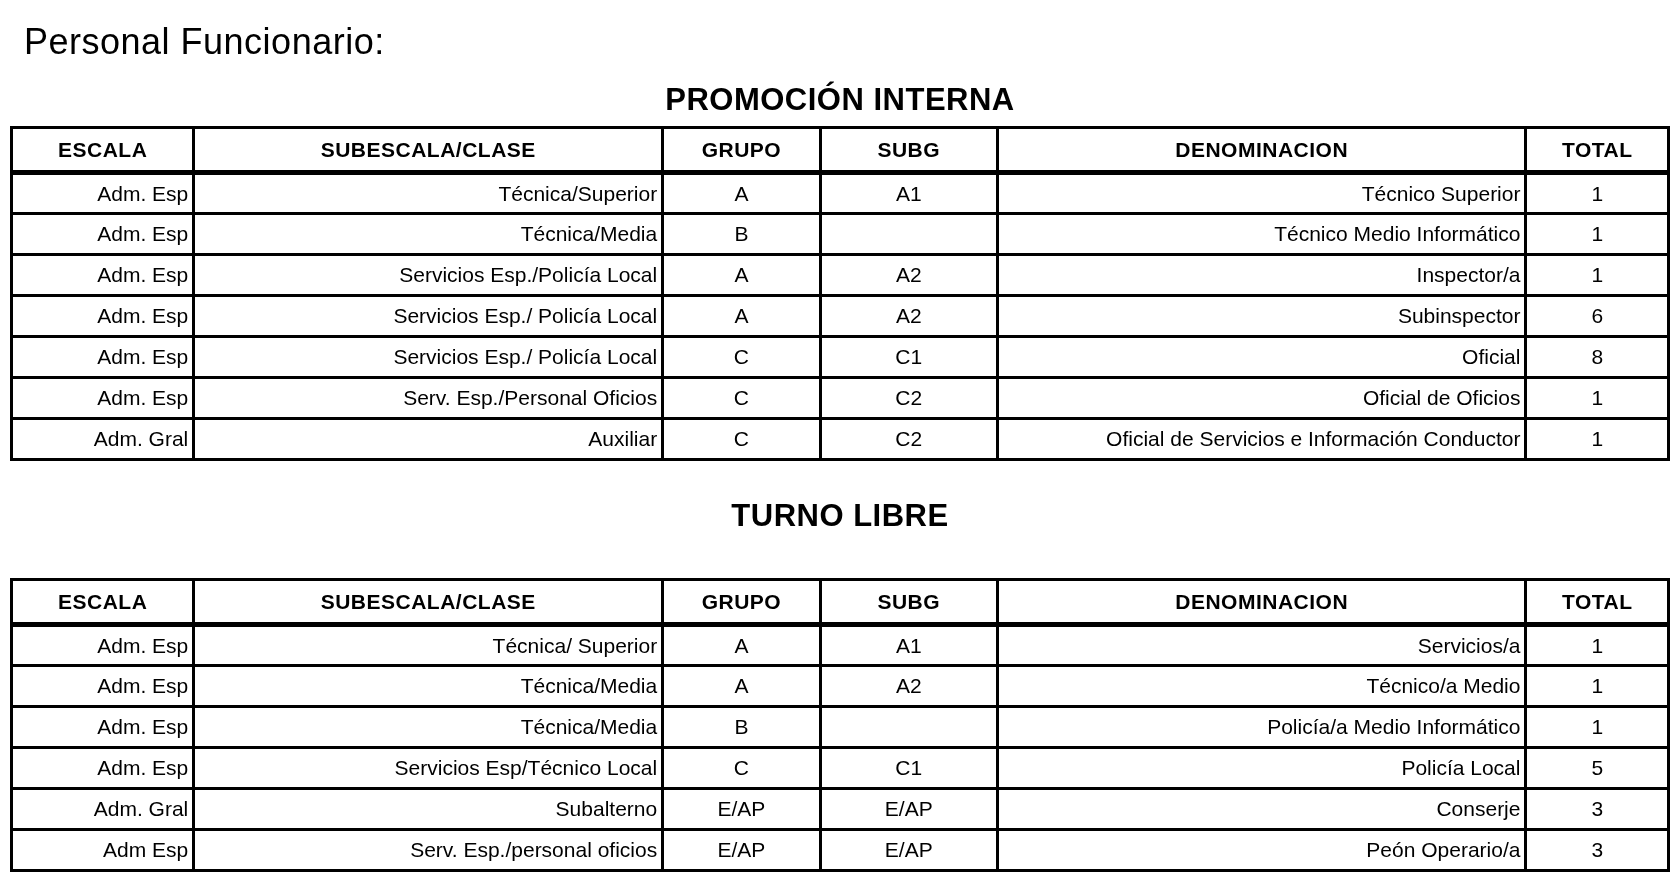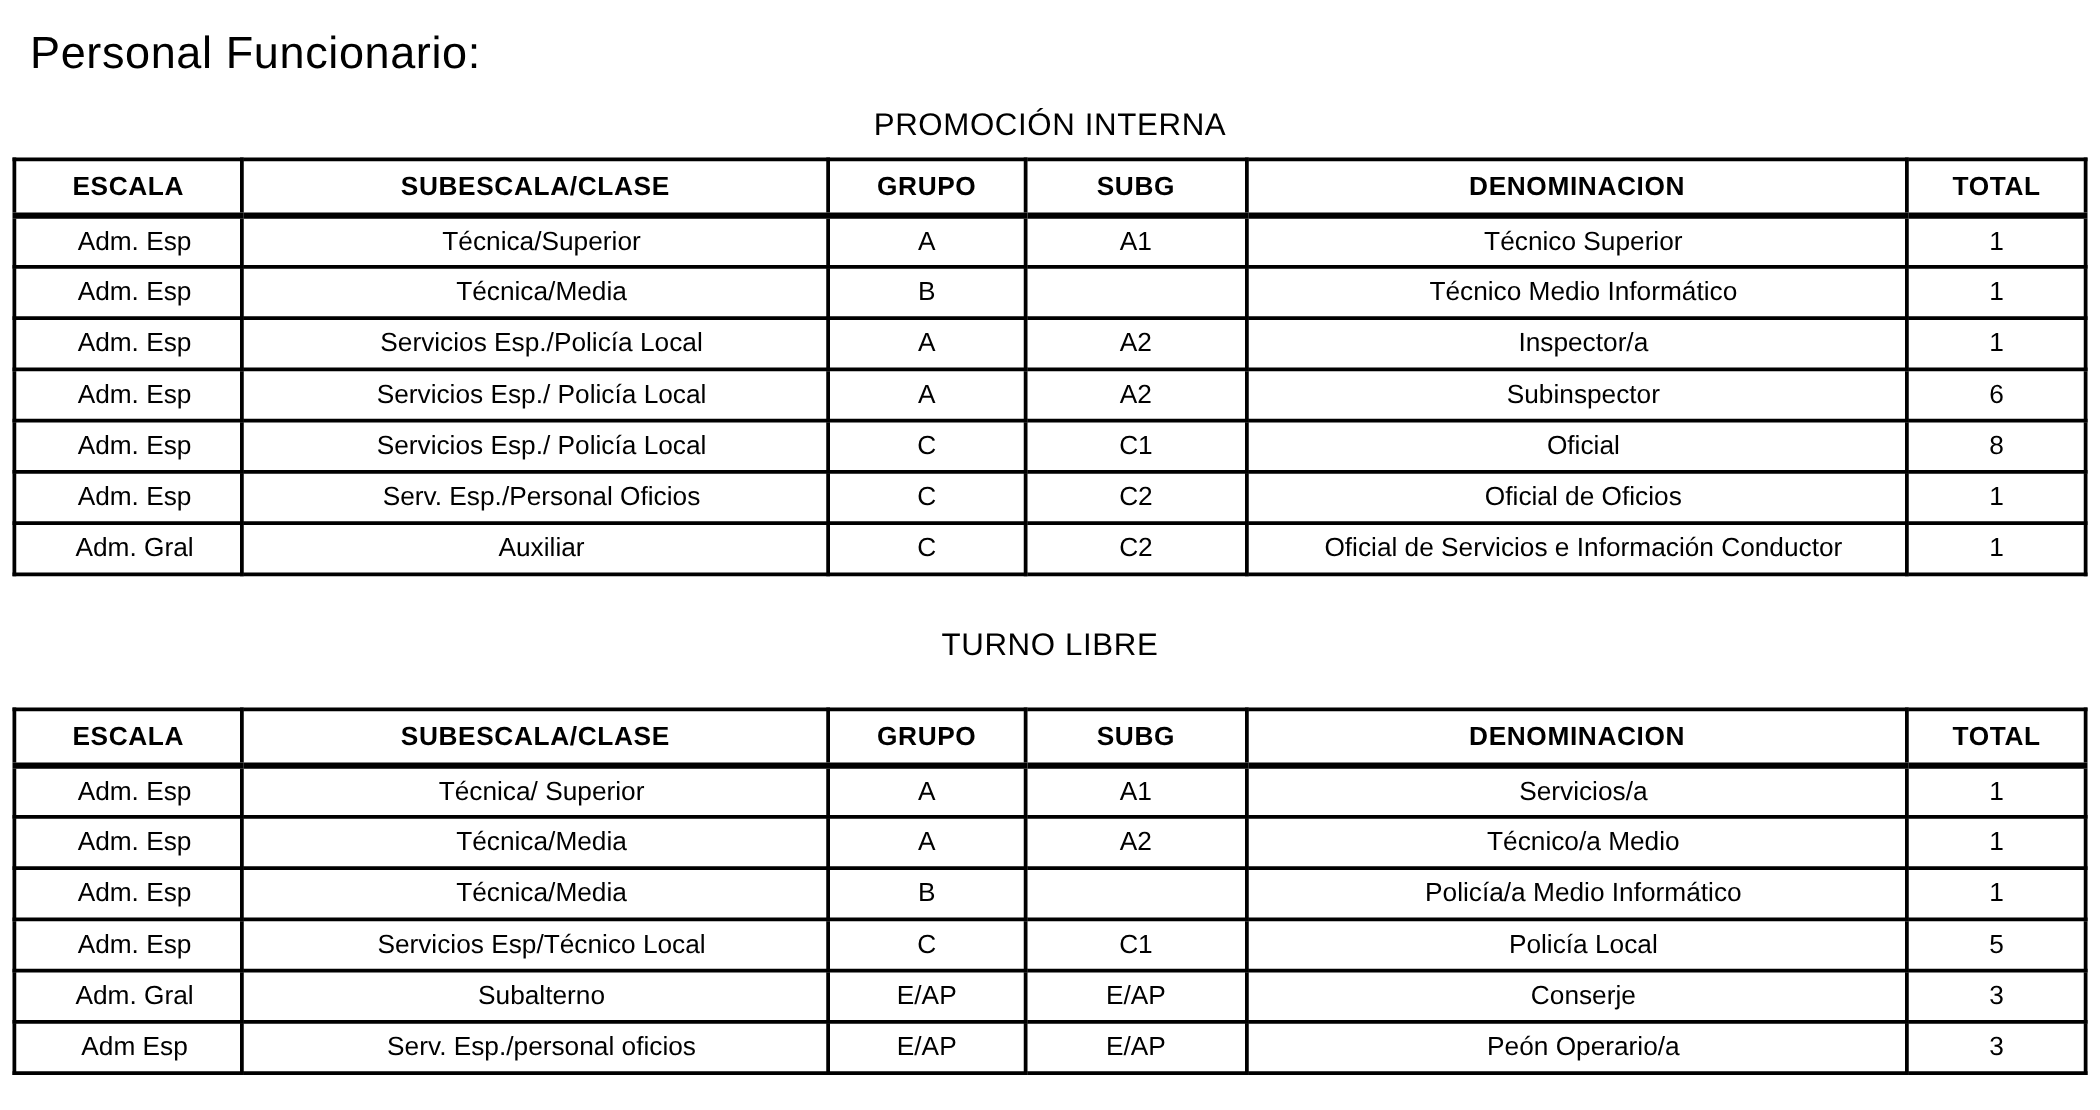--- a/index.html
+++ b/index.html
@@ -21,27 +21,27 @@
   .doc-title {
     font-size: 36px;
     font-weight: 400;
     line-height: 40px;
     margin: 12px;
     padding-left: 2px;
     letter-spacing: 0.5px;
   }
   .section-title {
     text-align: center;
-    font-size: 25px;
-    font-weight: 400;
+    font-size: 31px;
+    font-weight: 700;
     line-height: 28px;
     letter-spacing: 0.5px;
   }
   .section-title.first { margin-top: 24px; margin-bottom: 12px; }
-  .section-title.second { margin-top: 41px; margin-bottom: 36px; }
+  .section-title.second { margin-top: 41px; margin-bottom: 48px; }
   table.staff-table {
     width: 1660px;
     border-collapse: collapse;
     table-layout: fixed;
     border: 2px solid #000000;
   }
   table.staff-table th,
   table.staff-table td {
     border: 3px solid #000;
     font-size: 21px;
@@ -55,21 +55,21 @@
     font-weight: 700;
     text-align: center;
     letter-spacing: 0.5px;
     padding: 0 4px;
   }
   table.staff-table tbody td {
     height: 41px;
     font-weight: 400;
     padding: 0 4px;
   }
-  table.staff-table tbody td.al { text-align: center; padding-left: 14px; }
+  table.staff-table tbody td.al { text-align: right; padding-left: 14px; }
   table.staff-table tbody td.ac { text-align: center; }
 </style>
 </head>
 <body>
 
 <div class="page">
 
   <div class="doc-title">Personal Funcionario:</div>
 
   <div class="section-title first">PROMOCIÓN INTERNA</div>

